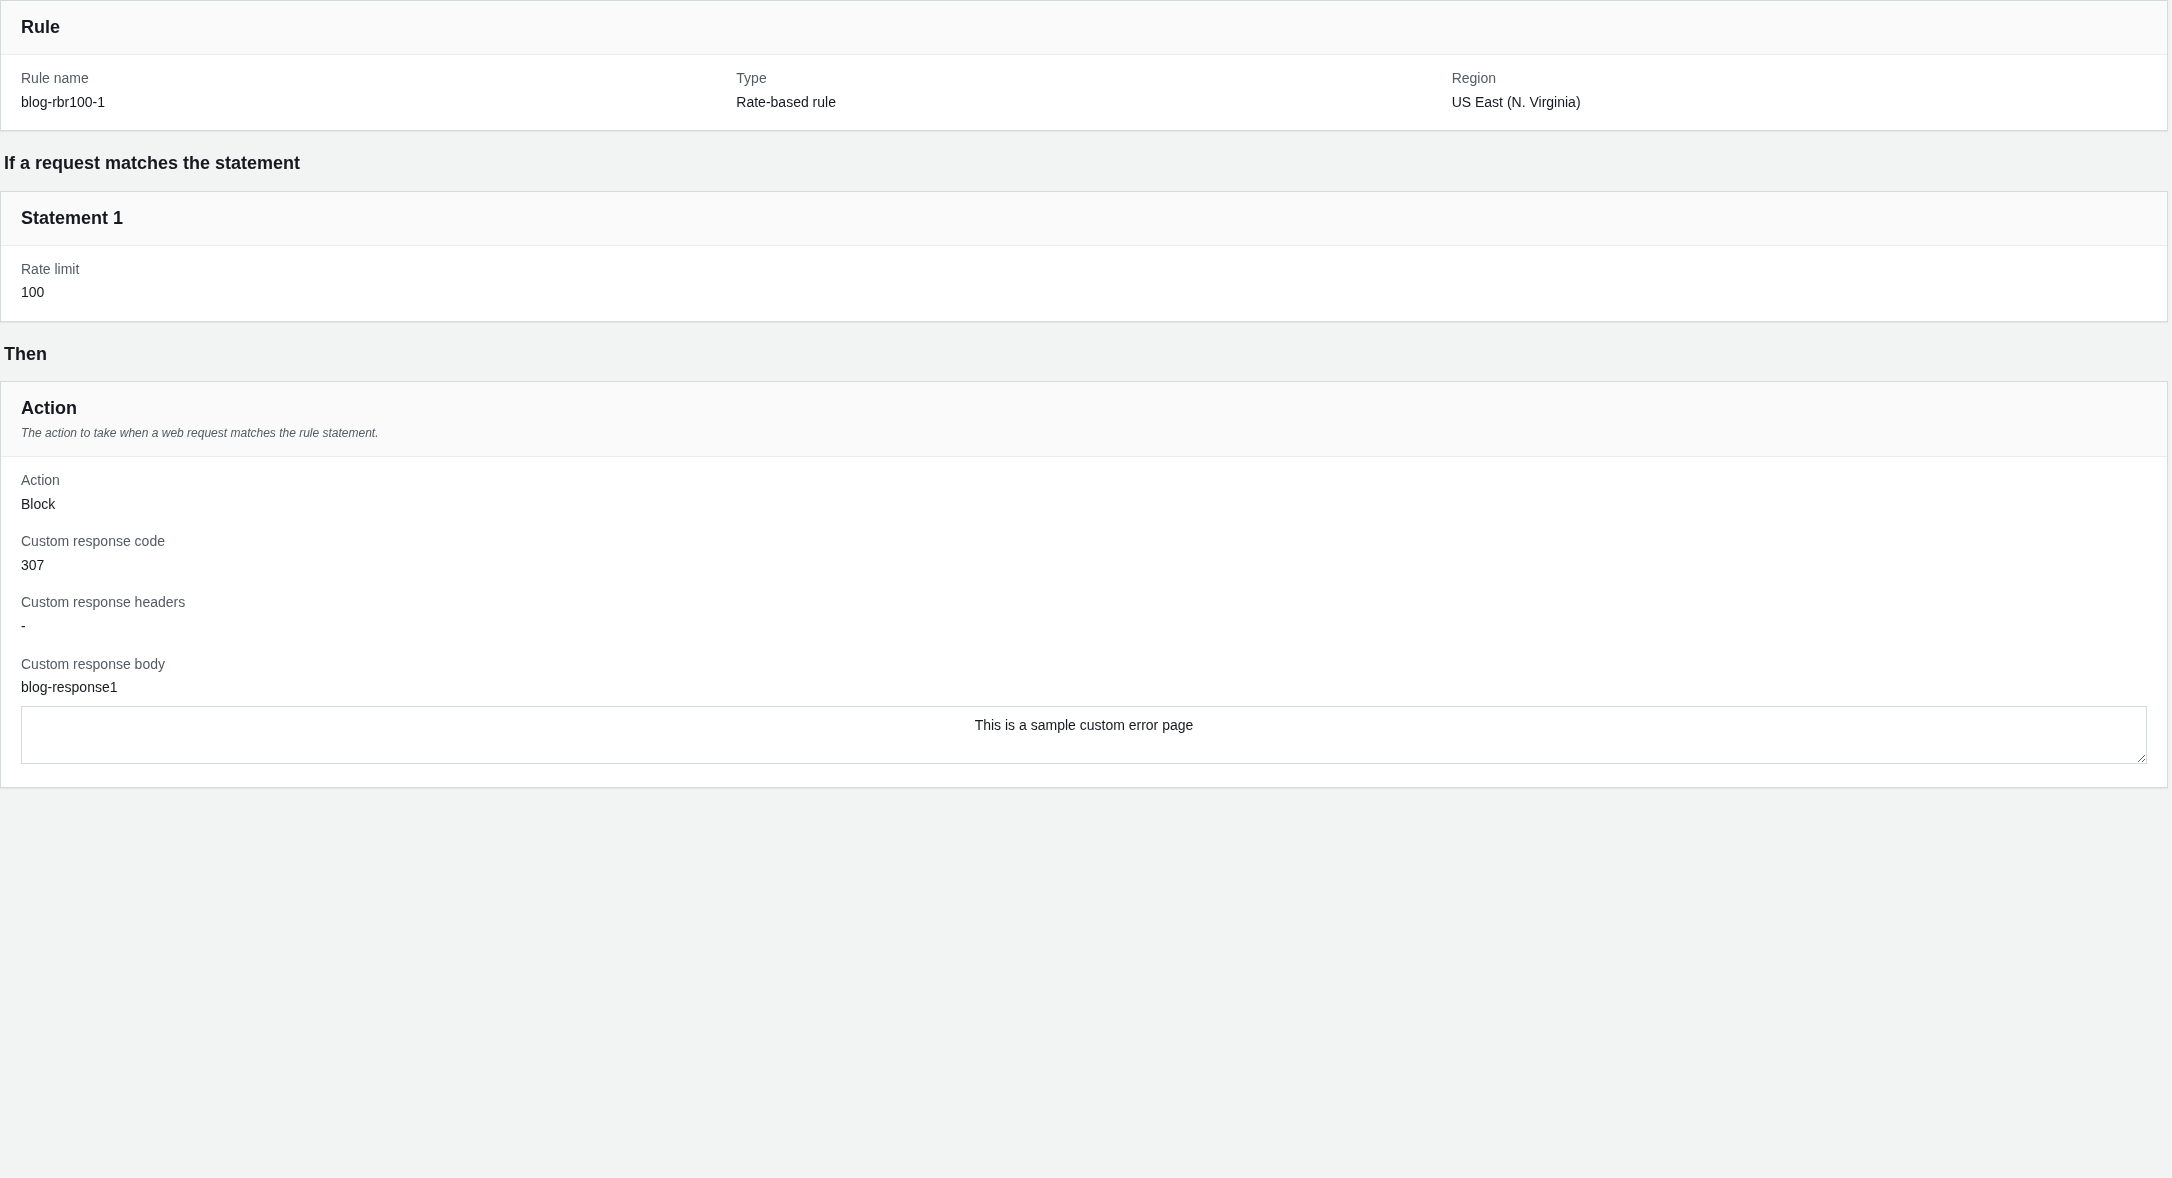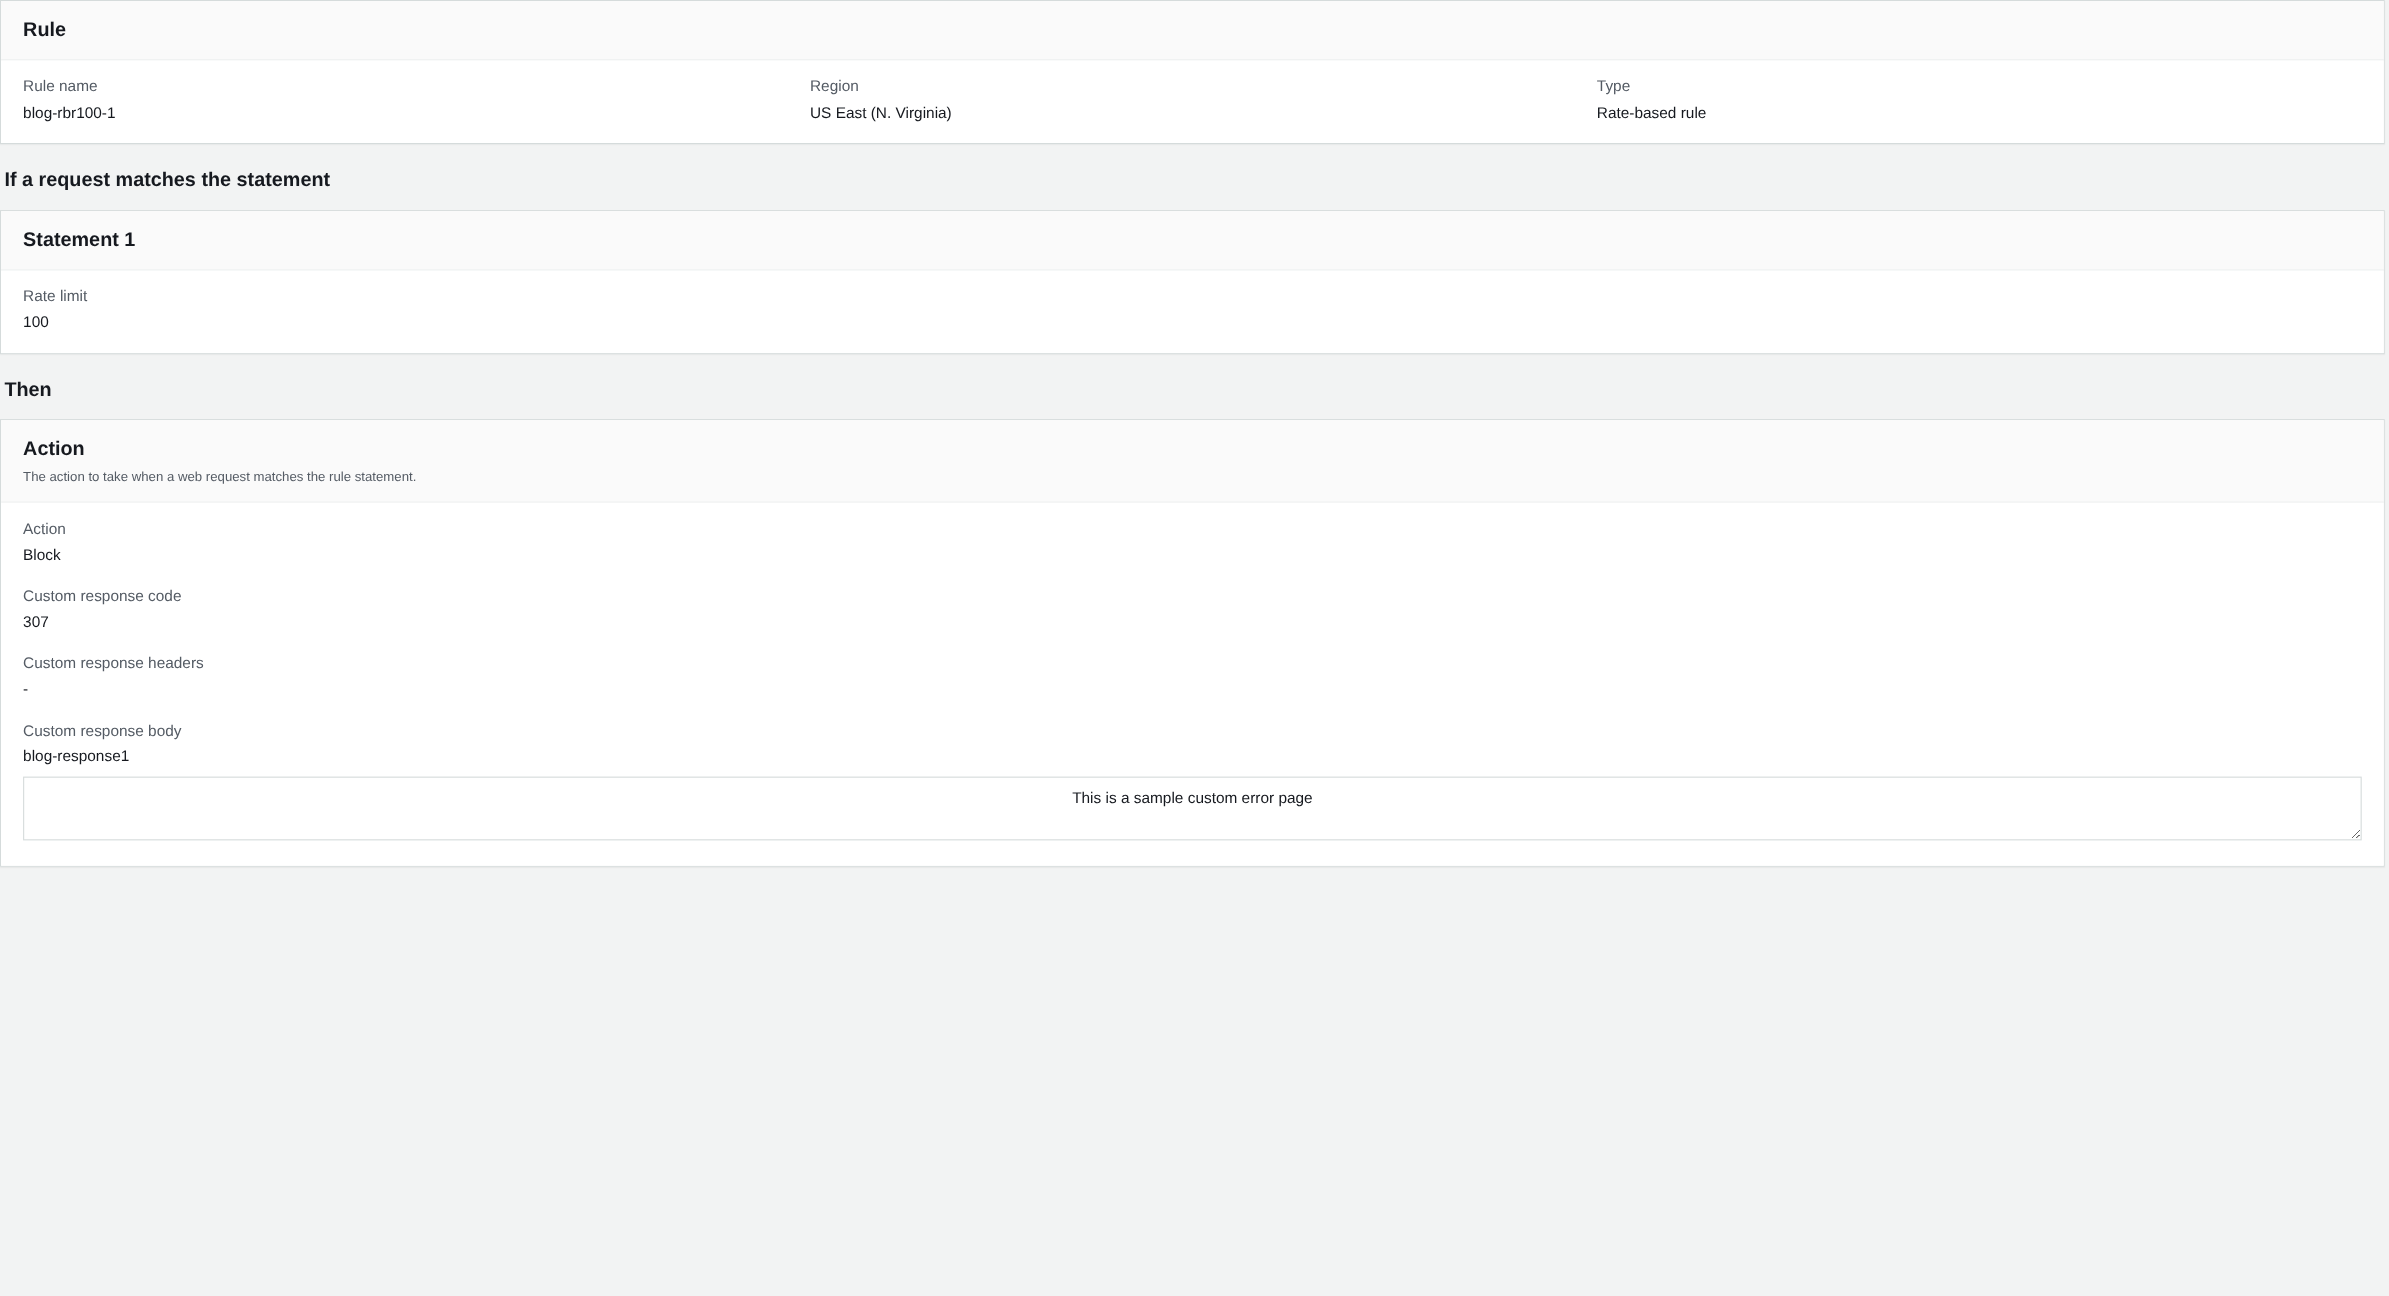--- a/index.html
+++ b/index.html
@@ -28,20 +28,21 @@
   }
   .panel-header h2 {
     font-size: 18px;
     font-weight: 700;
     color: #16191f;
   }
   .panel-header .description {
     font-size: 12px;
     color: #545b64;
     margin-top: 4px;
+    font-style: italic;
   }
   .panel-body {
     padding: 14px 20px 18px 20px;
     background: #ffffff;
   }
   .columns-3 {
     display: flex;
     gap: 20px;
   }
   .columns-3 > div {
@@ -89,26 +90,26 @@
   <div class="panel-header">
     <h2>Rule</h2>
   </div>
   <div class="panel-body">
     <div class="columns-3">
       <div>
         <div class="field-label">Rule name</div>
         <div class="field-value">blog-rbr100-1</div>
       </div>
       <div>
+        <div class="field-label">Type</div>
+        <div class="field-value">Rate-based rule</div>
+      </div>
+      <div>
         <div class="field-label">Region</div>
         <div class="field-value">US East (N. Virginia)</div>
-      </div>
-      <div>
-        <div class="field-label">Type</div>
-        <div class="field-value">Rate-based rule</div>
       </div>
     </div>
   </div>
 </div>
 
 <div class="section-title">If a request matches the statement</div>
 
 <div class="panel">
   <div class="panel-header">
     <h2>Statement 1</h2>

